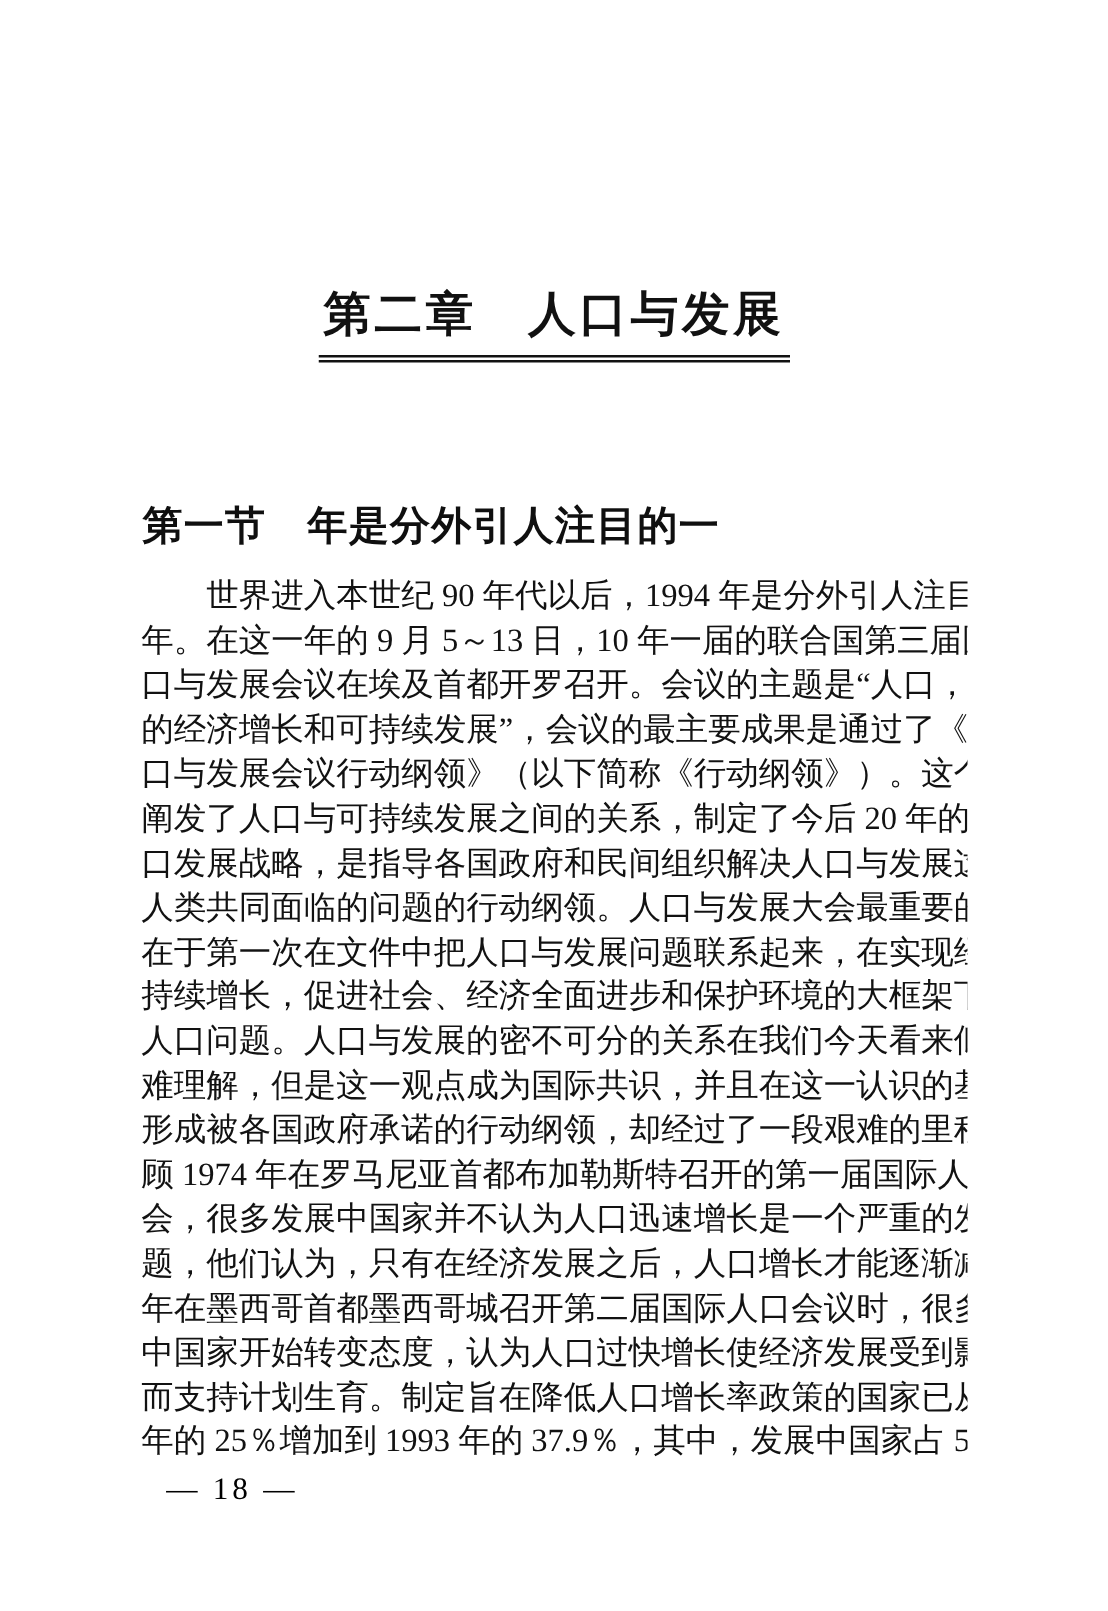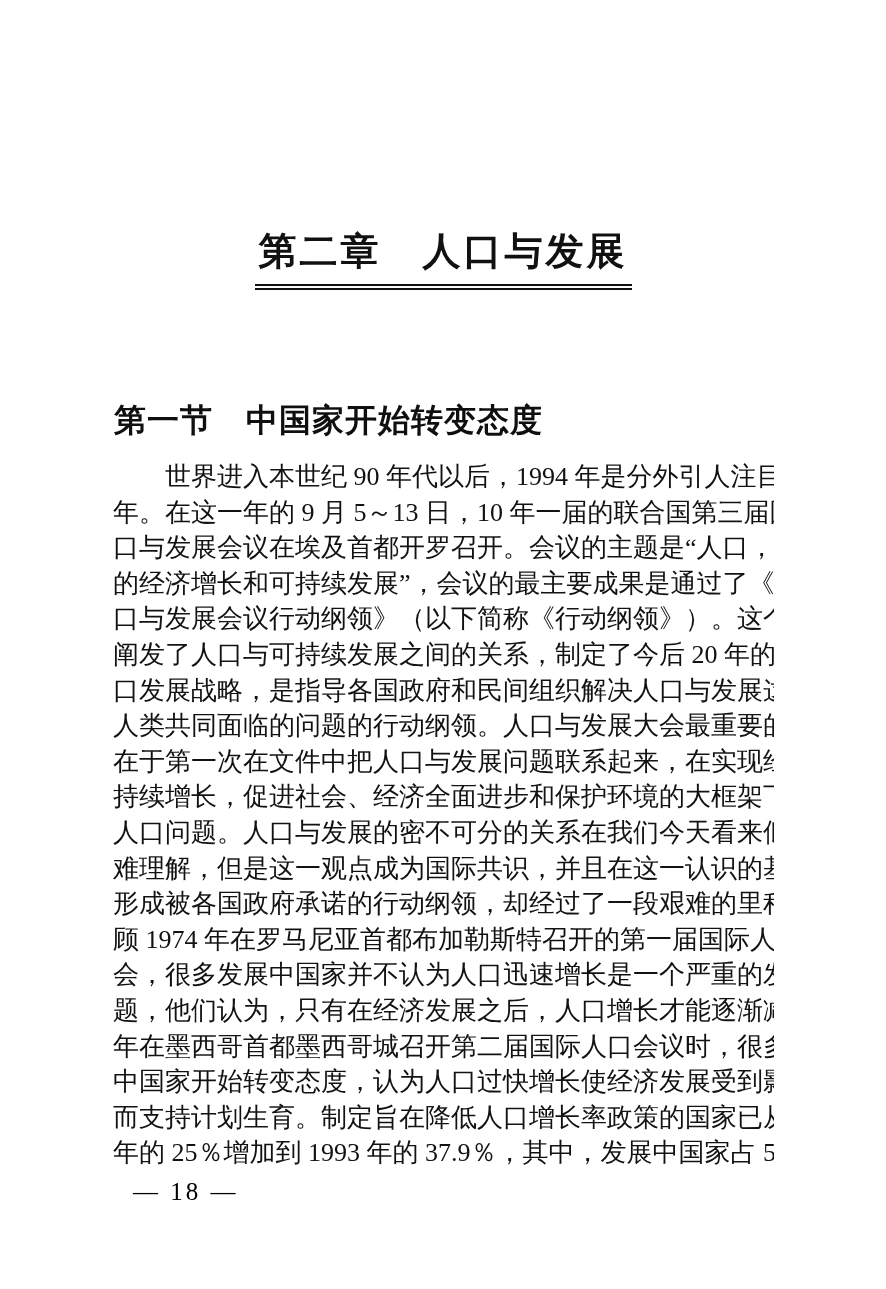--- a/index.html
+++ b/index.html
@@ -78,21 +78,21 @@
 </style>
 </head>
 <body>
 
 <div class="page">
 
   <h1 class="chapter-title">
     <span class="title-text">第二章　人口与发展</span>
   </h1>
 
-  <h2 class="section-heading">第一节　中国家开始转变态度</h2>
+  <h2 class="section-heading">第一节　年是分外引人注目的一</h2>
 
   <div class="body-text">
     <div class="body-line first-line">世界进入本世纪 90 年代以后，1994 年是分外引人注目的一</div>
     <div class="body-line">年。在这一年的 9 月 5～13 日，10 年一届的联合国第三届国际人</div>
     <div class="body-line">口与发展会议在埃及首都开罗召开。会议的主题是“人口，持续</div>
     <div class="body-line">的经济增长和可持续发展”，会议的最主要成果是通过了《国际人</div>
     <div class="body-line">口与发展会议行动纲领》（以下简称《行动纲领》）。这个文件全面</div>
     <div class="body-line">阐发了人口与可持续发展之间的关系，制定了今后 20 年的世界人</div>
     <div class="body-line">口发展战略，是指导各国政府和民间组织解决人口与发展这个全</div>
     <div class="body-line">人类共同面临的问题的行动纲领。人口与发展大会最重要的贡献</div>

